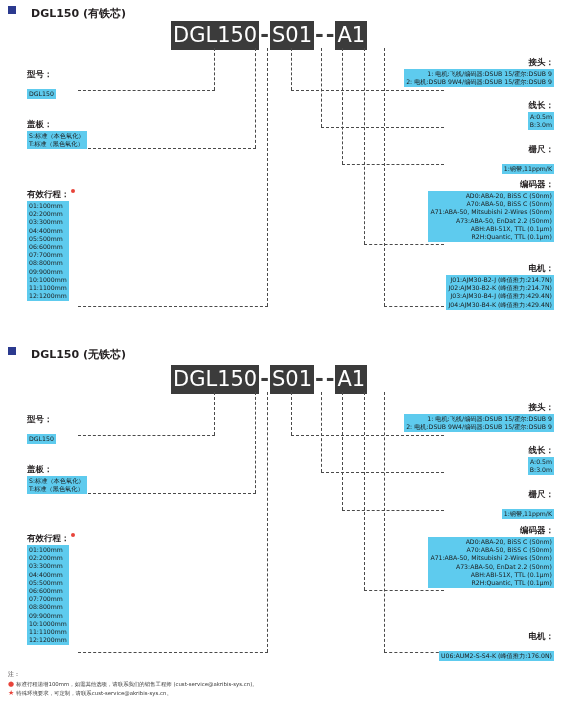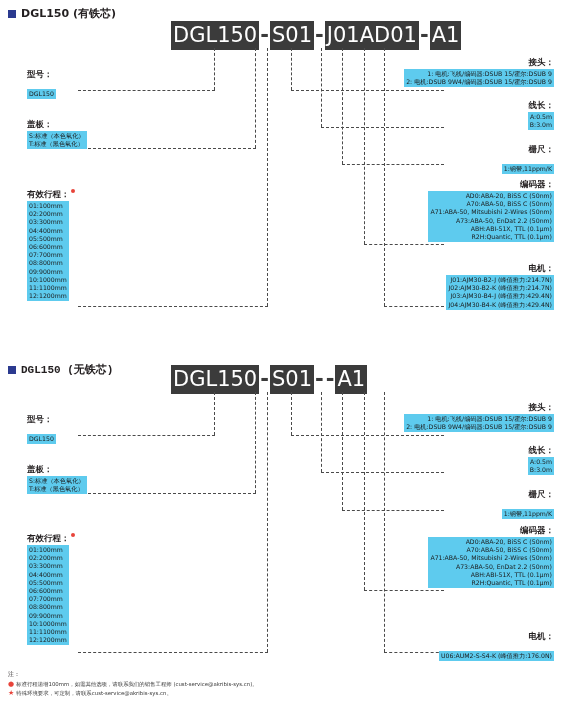--- a/index.html
+++ b/index.html
@@ -16,22 +16,21 @@
   }
   .section { position: absolute; left: 0; width: 562px; }
   #sec1 { top: 0; height: 340px; }
   #sec2 { top: 340px; height: 320px; }
 
   
   .sec-title {
     position: absolute;
     left: 8px;
     display: flex;
-    align-items: center;
-    gap: 5px;
+    gap: 15px;
     font-size: 11px;
     font-weight: bold;
     color: #231f20;
     white-space: nowrap;
   }
   .sq {
     width: 8px; height: 8px;
     background: #2b3a8f;
     display: inline-block;
     flex: 0 0 auto;
@@ -128,21 +127,20 @@
   <div class="sec-title" style="top:6px;">
     <span class="sq"></span>
     <span>DGL150 (有铁芯)</span>
   </div>
 
   <div class="pn" style="left:171px; top:21px;">
     <span class="seg">DGL150</span>
     <span class="dash">-</span>
     <span class="seg">S01</span>
     <span class="dash">-</span>
-    <span class="seg">J01AD01</span>
     <span class="dash">-</span>
     <span class="seg">A1</span>
   </div>
 
   <div class="vline" style="left:214px; top:48px; height:42px;"></div>
   <div class="hline" style="left:78px;  top:90px; width:137px;"></div>
 
   <div class="vline" style="left:255px; top:48px; height:100px;"></div>
   <div class="hline" style="left:78px;  top:148px; width:178px;"></div>
 
@@ -238,21 +236,21 @@
       <div>J01:AJM30-B2-J (峰值推力:214.7N)</div>
       <div>J02:AJM30-B2-K (峰值推力:214.7N)</div>
       <div>J03:AJM30-B4-J (峰值推力:429.4N)</div>
       <div>J04:AJM30-B4-K (峰值推力:429.4N)</div>
     </div>
   </div>
 </div>
 
 <div class="section" id="sec2">
 
-  <div class="sec-title" style="top:22px;font-family:Liberation Mono, monospace;">
+  <div class="sec-title" style="top:7px;">
     <span class="sq"></span>
     <span>DGL150 (无铁芯)</span>
   </div>
 
   <div class="pn" style="left:171px; top:25px;">
     <span class="seg">DGL150</span>
     <span class="dash">-</span>
     <span class="seg">S01</span>
     <span class="dash">-</span>
     <span class="dash">-</span>

